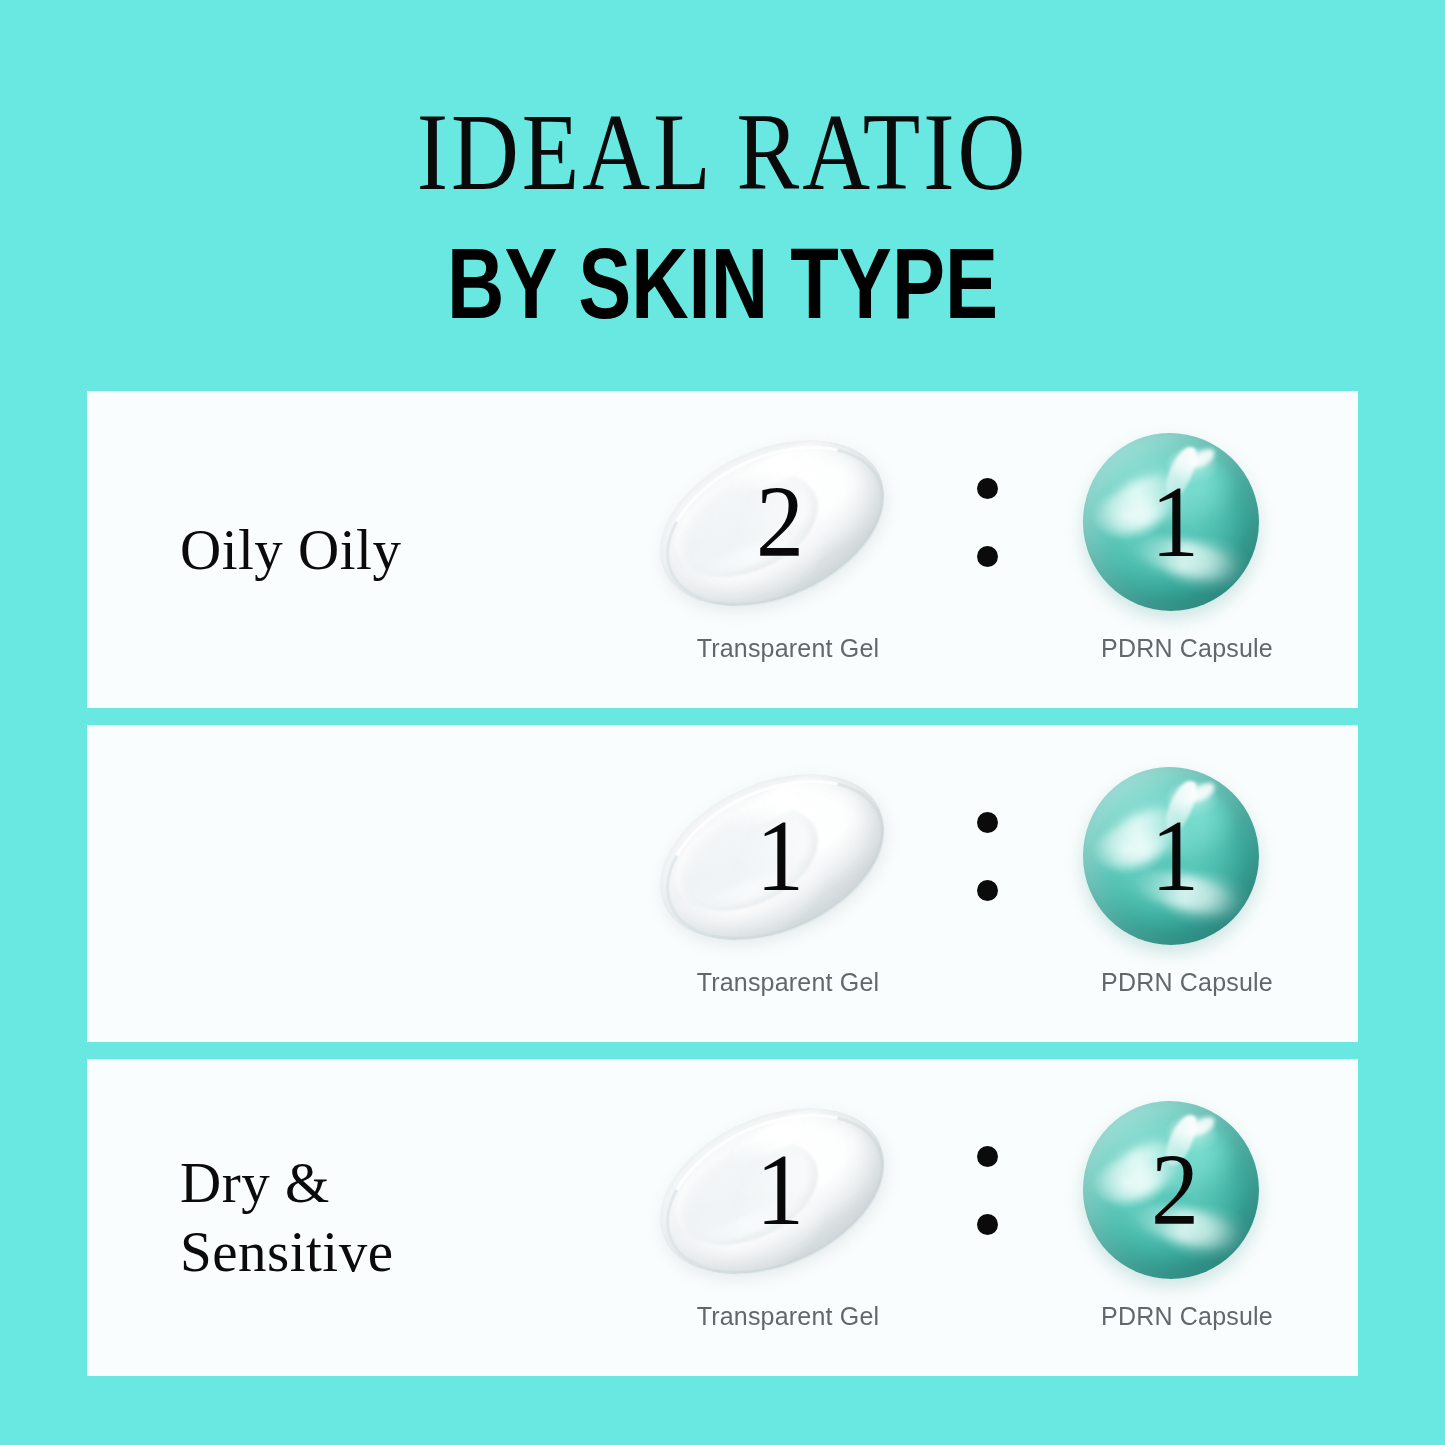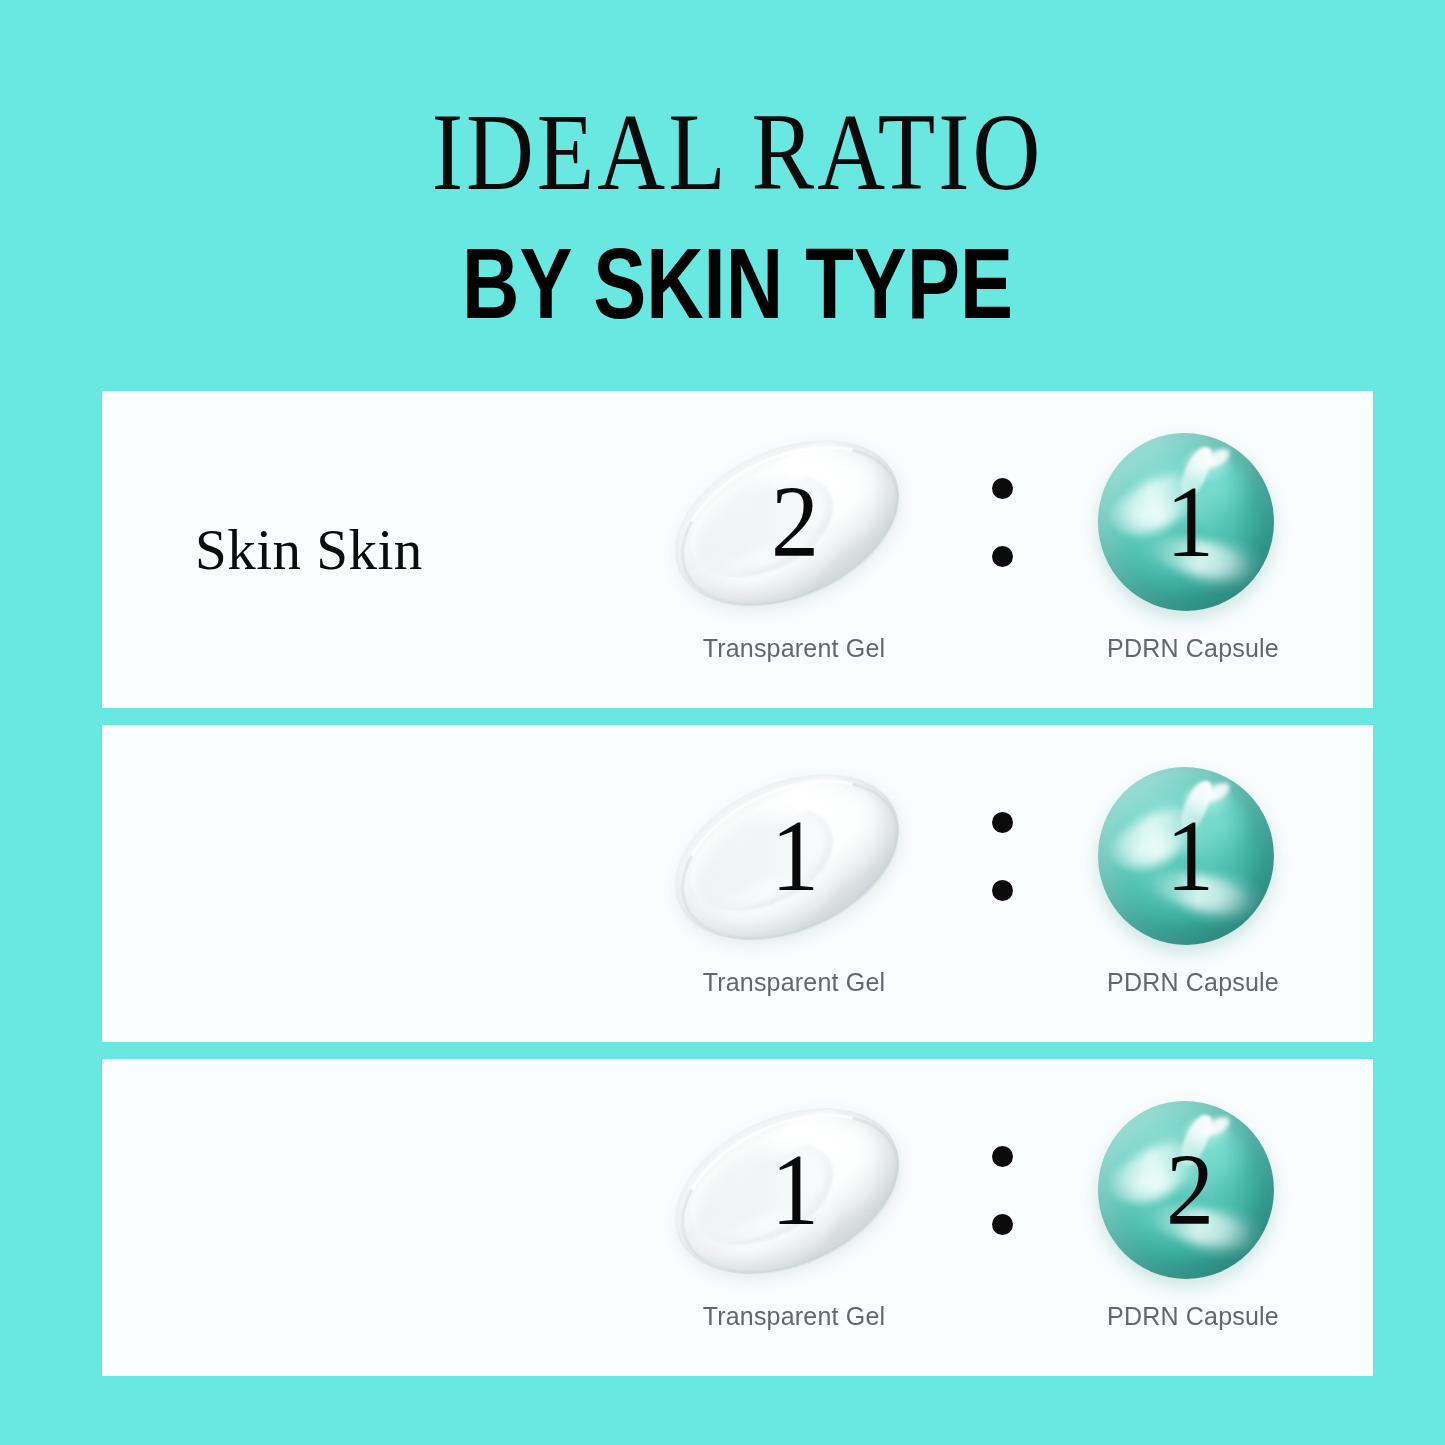--- a/index.html
+++ b/index.html
@@ -13,21 +13,20 @@
     font-family: "Liberation Sans", sans-serif;
     overflow: hidden;
   }
 
   .page {
     position: relative;
     width: 1145px;
     height: 1445px;
     background: #68e8e0;
     box-sizing: border-box;
-    margin-left: 15px;
   }
 
   
   .header {
     position: absolute;
     top: 96px;
     left: 0;
     width: 1445px;
     text-align: center;
   }
@@ -285,21 +284,21 @@
     font-weight: 400;
     z-index: 5;
     transform: scaleY(1.06);
   }
   .num-gel { padding-left: 8px; padding-bottom: 2px; }
   .num-caps { padding-left: 4px; padding-bottom: 4px; }
 
   .cap-label {
     position: absolute;
     top: 243px;
-    left: 7px;
+    left: 16px;
     width: 300px;
     text-align: center;
     font-family: "Liberation Sans", sans-serif;
     font-size: 25px;
     color: #62676a;
     letter-spacing: 0.2px;
     font-weight: 400;
   }
 
   
@@ -327,21 +326,21 @@
 <div class="page">
 
   <div class="header">
     <div class="title-serif">IDEAL RATIO</div>
     <div class="title-sans">BY SKIN TYPE</div>
   </div>
 
   <div class="cards">
 
     <div class="card">
-      <div class="skin-label">Skin Skin</div>
+      <div class="skin-label">Oily Oily</div>
       <div class="ratio">
 
         <div class="col col-gel">
           <div class="visual">
             <div class="gel-wrap">
               <div class="gel-blob"></div>
               <div class="gel-rim"></div>
               <div class="gel-inner"></div>
               <div class="gel-hl"></div>
               <div class="gel-hl2"></div>
@@ -408,20 +407,22 @@
             </div>
             <div class="num num-caps">1</div>
           </div>
           <div class="cap-label">PDRN Capsule</div>
         </div>
 
       </div>
     </div>
 
     <div class="card">
+      <div class="skin-label">Dry &amp;
+Sensitive</div>
       <div class="ratio">
 
         <div class="col col-gel">
           <div class="visual">
             <div class="gel-wrap">
               <div class="gel-blob"></div>
               <div class="gel-rim"></div>
               <div class="gel-inner"></div>
               <div class="gel-hl"></div>
               <div class="gel-hl2"></div>

